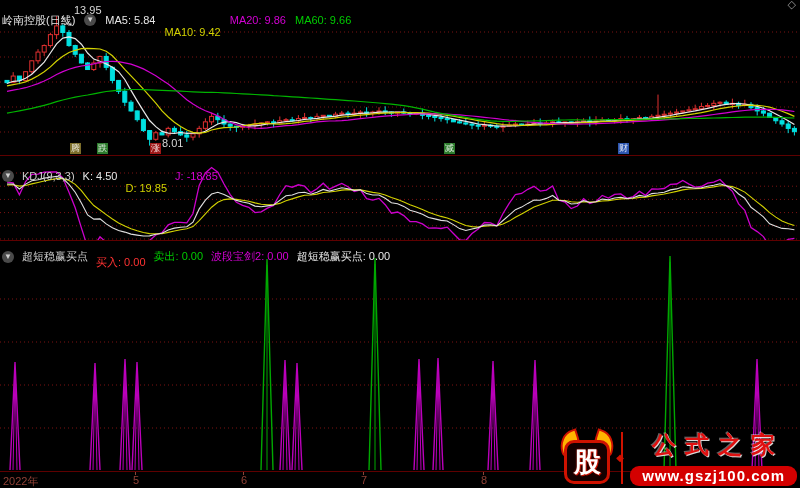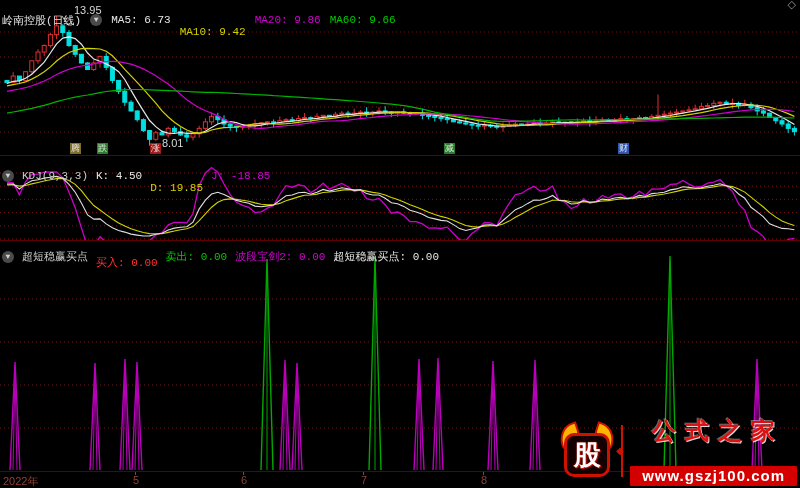--- a/index.html
+++ b/index.html
@@ -1,21 +1,21 @@
 <!DOCTYPE html>
 <html><head>
 <meta charset="utf-8">
 <style>
   html,body{margin:0;padding:0;background:#000;}
   #screen{position:relative;width:800px;height:488px;background:#000;overflow:hidden;
           font-family:"Liberation Sans",sans-serif;}
   .panel{position:absolute;left:0;width:800px;}
   svg{display:block;}
   .hdr{position:absolute;left:2px;display:flex;align-items:center;gap:9px;
-       font-size:11px;white-space:nowrap;z-index:5;font-family:Liberation Mono, monospace;}
+       font-size:11px;white-space:nowrap;z-index:5;}
   .hdr span{display:inline-block;}
   .chev{width:12px;height:12px;border-radius:50%;background:#4a4a4a;color:#cfcfcf;
         font-size:8px;line-height:12px;text-align:center;flex:0 0 auto;}
   .w-white{color:#e6e6e6;} .w-yellow{color:#d2d200;margin-top:24px;} .w-mag{color:#d400d4;}
   .w-red{color:#ff3232;margin-top:12px;} .w-green{color:#00cc00;} .w-gray{color:#cccccc;}
   .wm{position:absolute;width:11px;height:11px;font-size:9px;line-height:11px;
       text-align:center;color:rgba(255,255,255,.85);z-index:4;}
   .anno{position:absolute;color:#d8d8d8;font-size:11px;z-index:4;}
   .diamond{position:absolute;right:4px;top:-2px;color:#9a9a9a;font-size:11px;z-index:6;}
   #axisbar{position:absolute;left:0;top:471px;width:664px;height:17px;border-top:1px solid #5e0000;}
@@ -26,36 +26,36 @@
   #bull{position:relative;width:58px;height:54px;flex:0 0 auto;}
   .horn{position:absolute;width:17px;height:20px;background:#ffb400;border:2px solid #cf1200;
         border-radius:80% 0 60% 20%;top:0;}
   .horn.l{left:1px;transform:rotate(-18deg);}
   .horn.r{right:1px;transform:scaleX(-1) rotate(-18deg);}
   #face{position:absolute;left:6px;right:6px;top:9px;bottom:1px;background:#140000;
         border:3px solid #cf1200;border-radius:10px;display:flex;align-items:center;justify-content:center;}
   #face span{color:#fff;font-weight:bold;font-size:27px;text-shadow:0 0 2px #cf1200,1px 1px 0 #cf1200;}
   #logodiv{position:relative;width:2px;height:52px;background:#cf1200;margin:0 7px 0 5px;}
   #logodiv i{position:absolute;left:-5px;top:20px;color:#cf1200;font-size:10px;font-style:normal;}
-  #logotxt{display:flex;flex-direction:column;align-items:center;gap:19px;}
+  #logotxt{display:flex;flex-direction:column;align-items:center;gap:5px;}
   #logoname{color:#e01010;font-weight:bold;font-size:24px;letter-spacing:9px;text-indent:9px;
             text-shadow:1px 1px 0 rgba(255,255,255,.85),-1px -1px 0 rgba(255,255,255,.4);}
-  #logourl{background:#d40000;color:#fff;font-weight:bold;font-size:15px;border-radius:1px;
+  #logourl{background:#d40000;color:#fff;font-weight:bold;font-size:15px;border-radius:9px;
            padding:0 12px;line-height:20px;letter-spacing:1px;}
 </style>
 </head>
 <body>
 
 <div id="screen">
 
   <div class="panel" style="top:0;height:155px;">
     <div class="hdr" style="top:2px;">
       <span class="w-white">岭南控股(日线)</span>
       <span class="chev">▼</span>
-      <span class="w-white">MA5: 6.73</span>
+      <span class="w-white">MA5: 5.84</span>
       <span class="w-yellow">MA10: 9.42</span>
       <span class="w-mag">MA20: 9.86</span>
       <span class="w-green">MA60: 9.66</span>
     </div>
     <span class="diamond">◇</span>
     <span class="anno" style="left:74px;top:4px;">13.95</span>
     <span class="anno" style="left:162px;top:137px;">8.01</span>
     <div id="wmrow">
         <span class="wm" style="left: 70px; top: 143px; background: rgb(125, 110, 42);">腾</span>
         <span class="wm" style="left: 97px; top: 143px; background: rgb(46, 125, 46);">跌</span>

